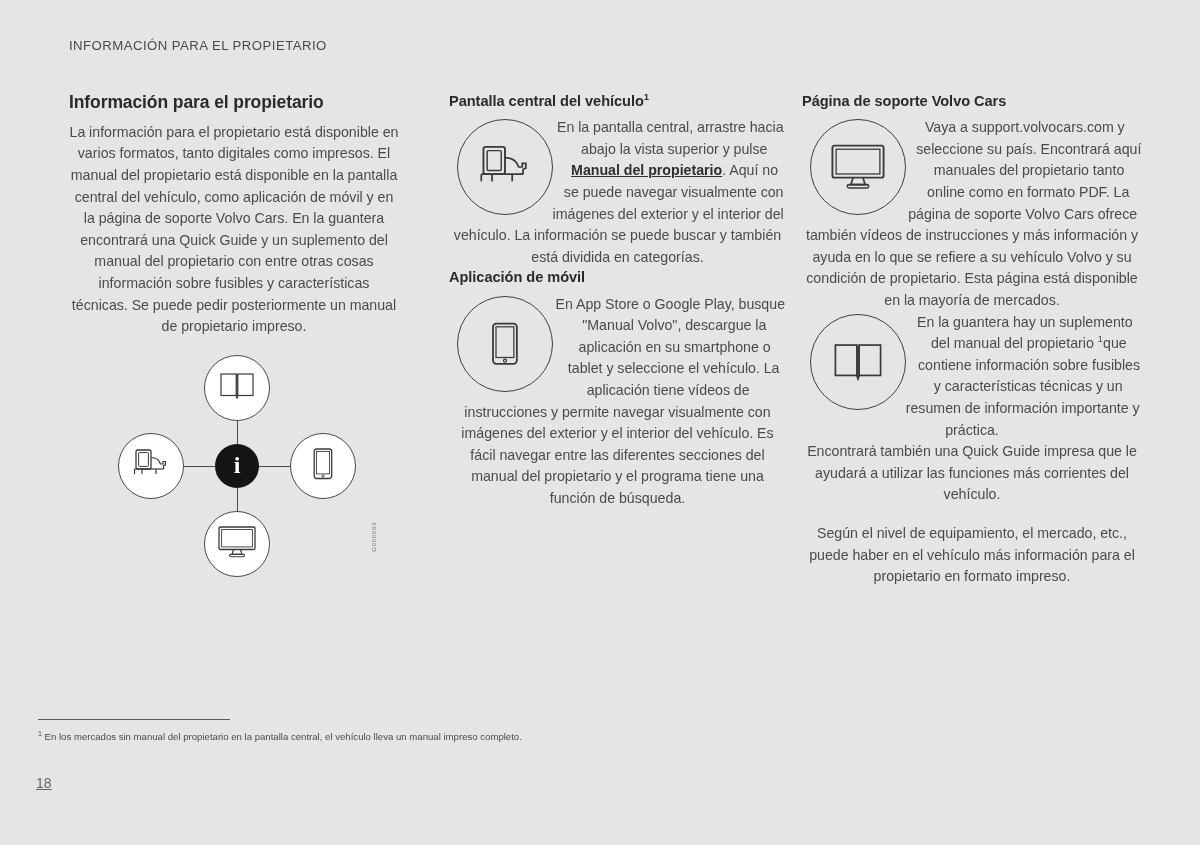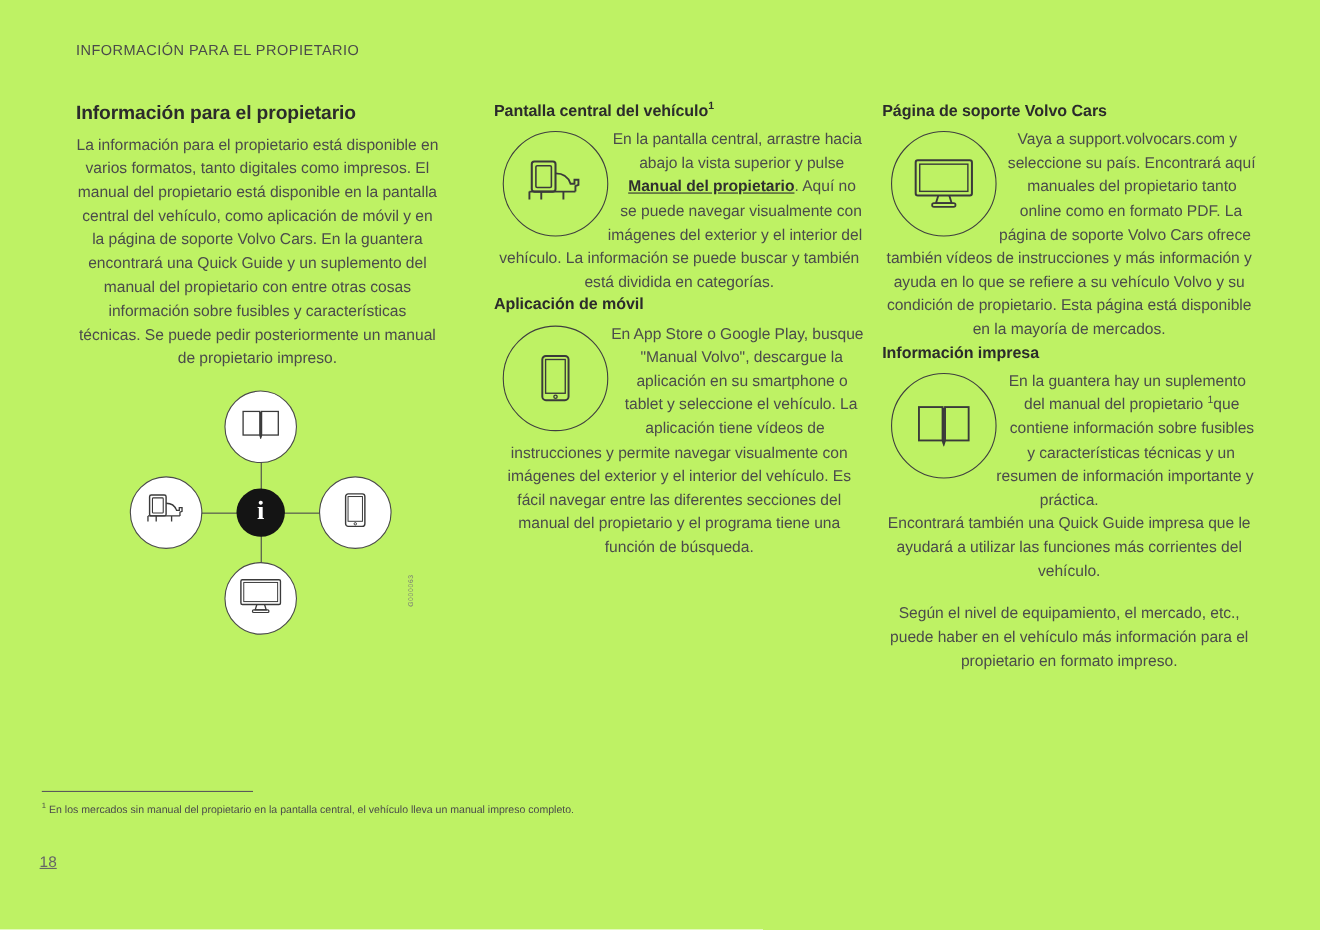--- a/index.html
+++ b/index.html
@@ -11,21 +11,21 @@
     width: 1200px;
     height: 845px;
     font-family: "Liberation Sans", sans-serif;
     color: #3a3a3a;
     position: relative;
     overflow: hidden;
   }
   .page {
     position: absolute;
     inset: 0;
-    background: #bef264;
+    background: #e5e5e5;
   }
 
   
   .running-header {
     position: absolute;
     left: 69px;
     top: 38px;
     font-size: 13.2px;
     letter-spacing: 0.45px;
     color: #4a4a4a;
@@ -318,21 +318,20 @@
             <rect x="1" y="1" width="36" height="22.5" rx="1.4" fill="none" stroke="#3a3a3a" stroke-width="1.3"></rect>
             <rect x="3.6" y="3.5" width="30.8" height="17.4" fill="none" stroke="#3a3a3a" stroke-width="0.9"></rect>
             <path d="M15.5 23.5 L14 28.4 L24 28.4 L22.5 23.5" fill="none" stroke="#3a3a3a" stroke-width="1.2"></path>
             <rect x="11.5" y="28.4" width="15" height="2.4" rx="1.2" fill="none" stroke="#3a3a3a" stroke-width="1.1"></rect>
           </svg>
         </span>
       </div>
       <p class="body">Vaya a support.volvocars.com y seleccione su país. Encontrará aquí manuales del propietario tanto online como en formato PDF. La página de soporte Volvo Cars ofrece también vídeos de instrucciones y más información y ayuda en lo que se refiere a su vehículo Volvo y su condición de propietario. Esta página está disponible en la mayoría de mercados.</p>
     </div>
 
-    <h2 class="sub-title">Información impresa</h2>
 
     <div class="icon-block">
       <div class="icon-circle shifted">
         <span>
           <svg width="48" height="38" viewBox="0 0 34 26">
             <rect x="1" y="1" width="15.2" height="21.5" fill="none" stroke="#3a3a3a" stroke-width="1.2"></rect>
             <rect x="17.8" y="1" width="15.2" height="21.5" fill="none" stroke="#3a3a3a" stroke-width="1.2"></rect>
             <path d="M16.2 1.6 L17 3.2 L17.8 1.6" fill="none" stroke="#3a3a3a" stroke-width="1.2"></path>
             <path d="M16.2 22.5 L17 25 L17.8 22.5" fill="#3a3a3a" stroke="#3a3a3a" stroke-width="1.2"></path>
             <line x1="17" y1="3.2" x2="17" y2="24.6" stroke="#3a3a3a" stroke-width="1.2"></line>

